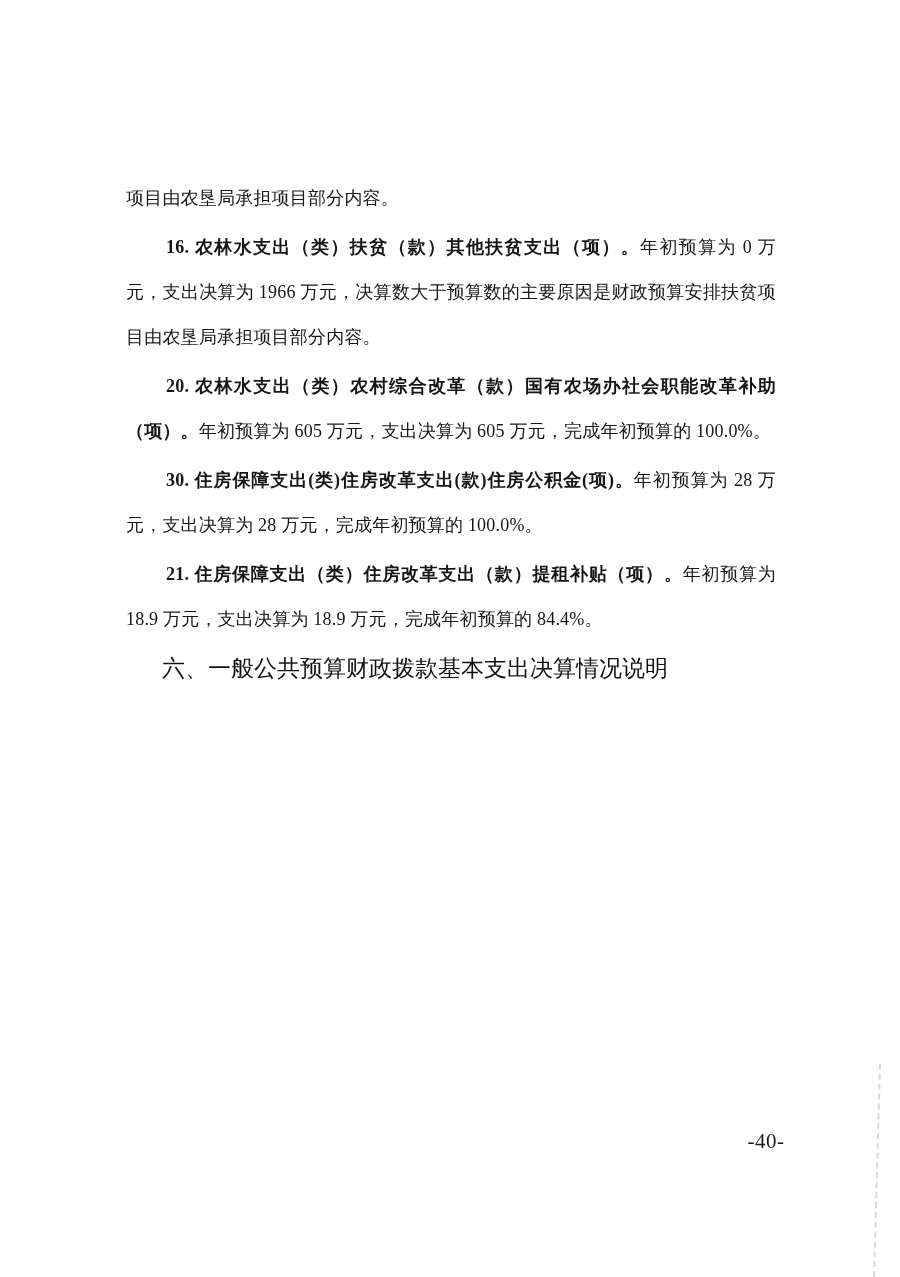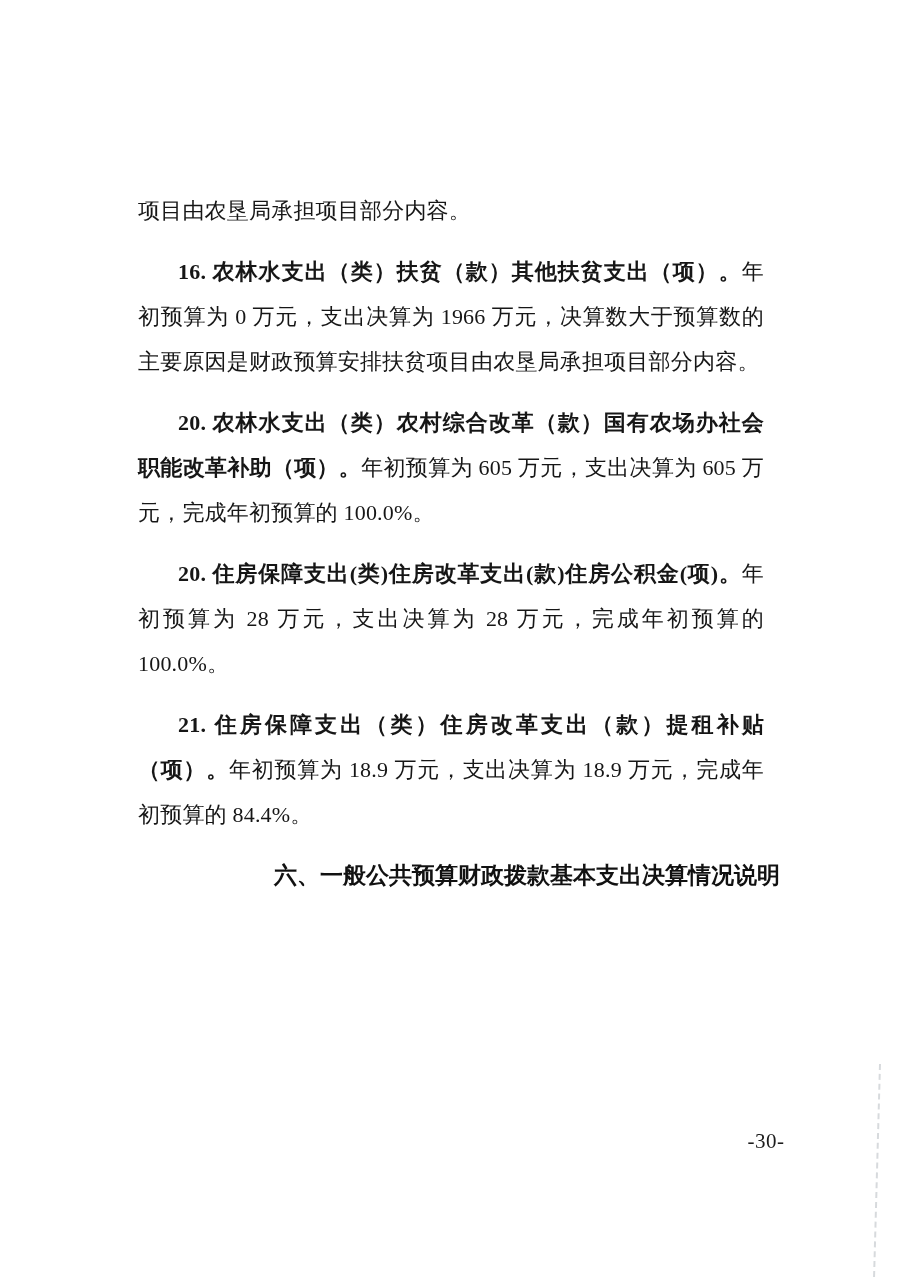--- a/index.html
+++ b/index.html
@@ -15,41 +15,41 @@
     font-family: "Liberation Serif", "DejaVu Serif", serif;
     color: #161616;
   }
   .text-block {
     position: absolute;
     left: 122px;
     top: 172px;
     width: 658px;
   }
   .body-para {
-    margin: 16px;
-    font-size: 22px;
+    margin: 4px;
+    font-size: 18px;
     line-height: 45px;
     text-align: justify;
     text-justify: inter-ideograph;
     letter-spacing: 0.2px;
   }
   .indent {
     text-indent: 40px;
   }
   .lead {
     font-weight: 700;
   }
   .section-heading {
     margin: 0;
     font-family: "Liberation Sans", "DejaVu Sans", sans-serif;
-    font-weight: 700;
+    font-weight: 400;
     font-size: 23px;
     line-height: 45px;
     text-indent: 40px;
-    text-align: right;
+    text-align: left;
     color: #111111;
   }
   .page-number {
     position: absolute;
     left: 736px;
     top: 1126px;
     width: 60px;
     font-size: 21px;
     line-height: 30px;
     text-align: center;
@@ -73,24 +73,24 @@
 
 <div class="text-block">
 
   <p class="body-para"><span>项目由农垦局承担项目部分内容。</span></p>
 
   <p class="body-para indent"><span class="lead">16. 农林水支出（类）扶贫（款）其他扶贫支出（项）。</span><span>年初预算为 0 万元，支出决算为 1966 万元，决算数大于预算数的主要原因是财政预算安排扶贫项目由农垦局承担项目部分内容。</span></p>
 
   <p class="body-para indent"><span class="lead">20. 农林水支出（类）农村综合改革（款）国有农场办社会职能改革补助（项）。</span><span>年初预算为 605 万元，支出决算为 605 万元，完成年初预算的 100.0%。</span></p>
 
 
-  <p class="body-para indent"><span class="lead">20. 住房保障支出(类)住房改革支出(款)住房公积金(项)。</span><span>年初预算为 28 万元，支出决算为 28 万元，完成年初预算的 100.0%。</span></p>
+  <p class="body-para indent"><span class="lead">30. 住房保障支出(类)住房改革支出(款)住房公积金(项)。</span><span>年初预算为 28 万元，支出决算为 28 万元，完成年初预算的 100.0%。</span></p>
 
   <p class="body-para indent"><span class="lead">21. 住房保障支出（类）住房改革支出（款）提租补贴（项）。</span><span>年初预算为 18.9 万元，支出决算为 18.9 万元，完成年初预算的 84.4%。</span></p>
 
   <p class="section-heading">六、一般公共预算财政拨款基本支出决算情况说明</p>
 
 
 </div>
 
-<div class="page-number">-30-</div>
+<div class="page-number">-40-</div>
 
 <div class="scan-artifact"></div>
 
 </body></html>

